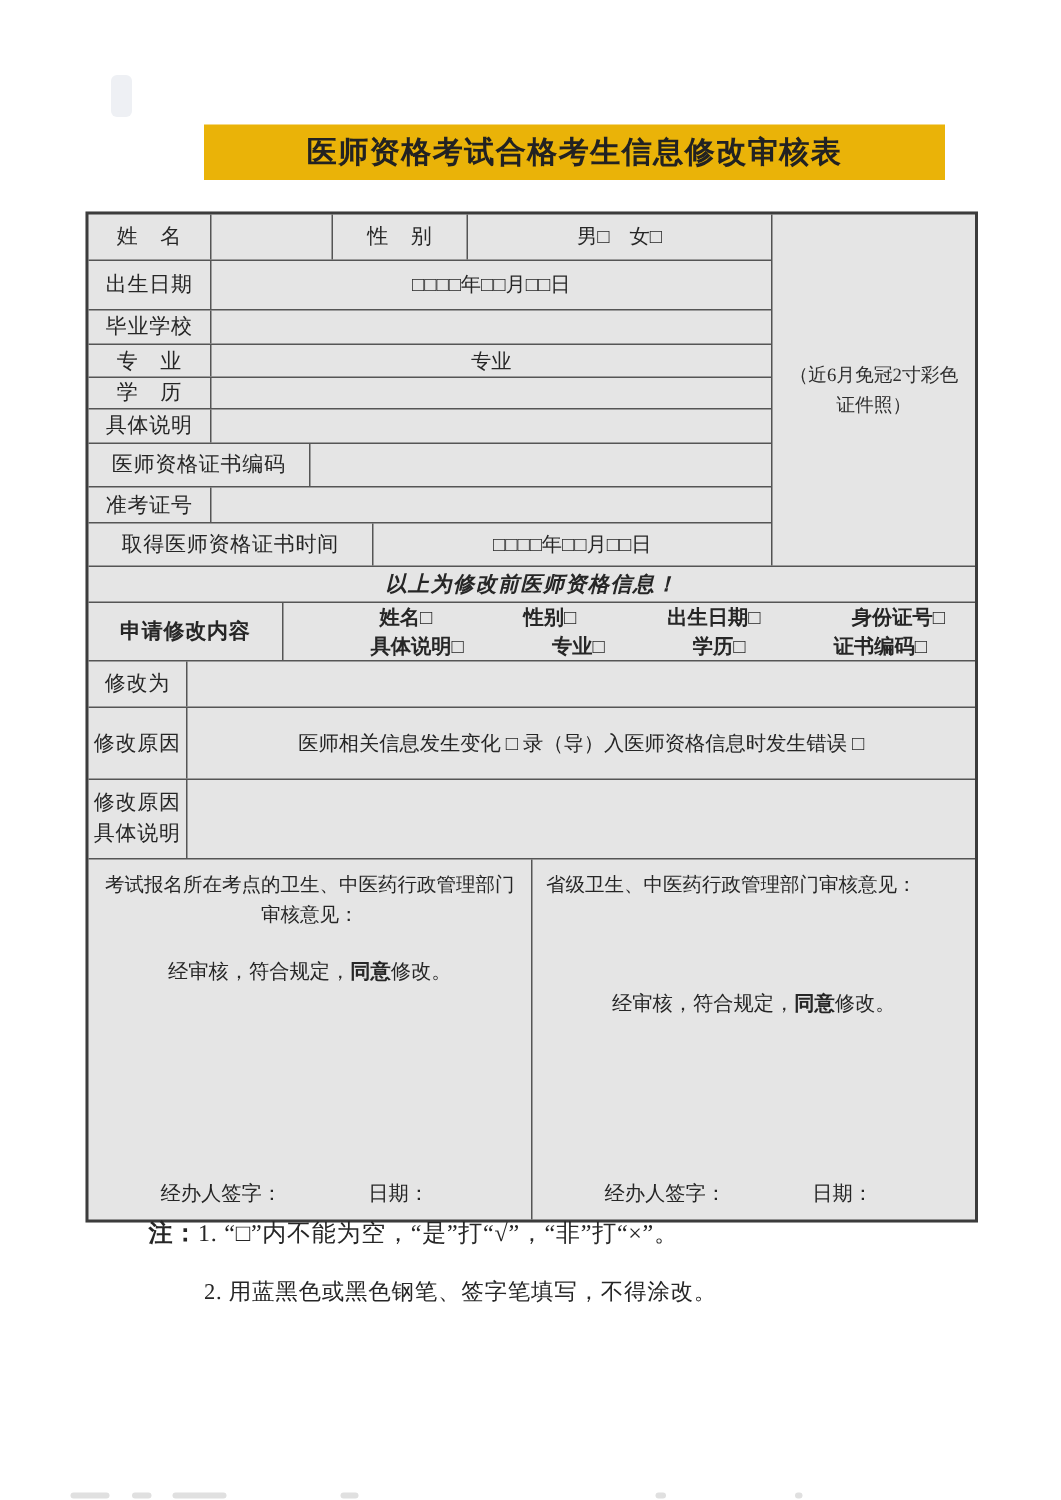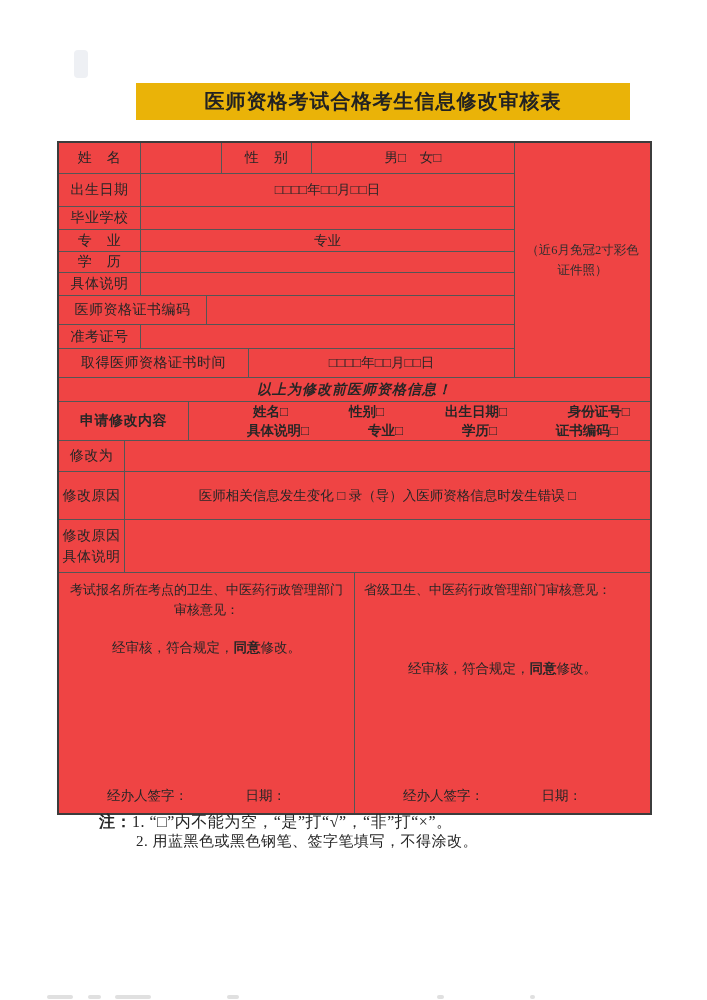--- a/index.html
+++ b/index.html
@@ -18,21 +18,21 @@
   
   .title {
     position:absolute; left:108px; top:83px; width:494px; height:37px;
     background:#eab308; display:flex; align-items:center; justify-content:center;
     font-size:20px; font-weight:bold; letter-spacing:1px; color:#222;margin-left:28px;
   }
 
   
   .ftable {
     position:absolute; left:57px; top:141px; width:595px;
-    border:2px solid #3c3c3c; box-sizing:border-box; background:#ef4444;
+    border:2px solid #3c3c3c; box-sizing:border-box; background:#e5e5e5;
   }
   .upper { display:flex; }
   .upper-left { width:455px; display:flex; flex-direction:column; }
   .photo {
     flex:1; border-left:1px solid #525252;
     display:flex; flex-direction:column; align-items:center; justify-content:center;
     font-size:12.5px; line-height:1.6; text-align:center; color:#2e2e2e;
   }
   .r { display:flex; align-items:stretch; border-top:1px solid #555; }
   .upper-left .r:first-child { border-top:none; }
@@ -67,21 +67,21 @@
   .rv-title.left-align { text-align:left; padding-left:5px; }
   .rv-body { text-align:center; font-size:13.5px; }
   .rv-body.lft { margin-top:20px; }
   .rv-body.rgt { margin-top:60px; }
   .rv-sign { margin-top:auto; display:flex; justify-content:space-between;
     font-size:13.5px; padding:0 64px 2px 44px; }
 
   
   .note1 { position:absolute; left:99px; top:812px; font-size:16px; letter-spacing:0.5px; }
   .note1 b { font-weight:bold; }
-  .note2 { position:absolute; left:136px; top:832px; font-size:15px; letter-spacing:0.5px; }
+  .note2 { position:absolute; left:136px; top:852px; font-size:15px; letter-spacing:0.5px; }
 </style>
 </head>
 <body>
 
 <div class="page">
 
   <div class="smudge-top"></div>
 
   <div class="title">医师资格考试合格考生信息修改审核表</div>
 

